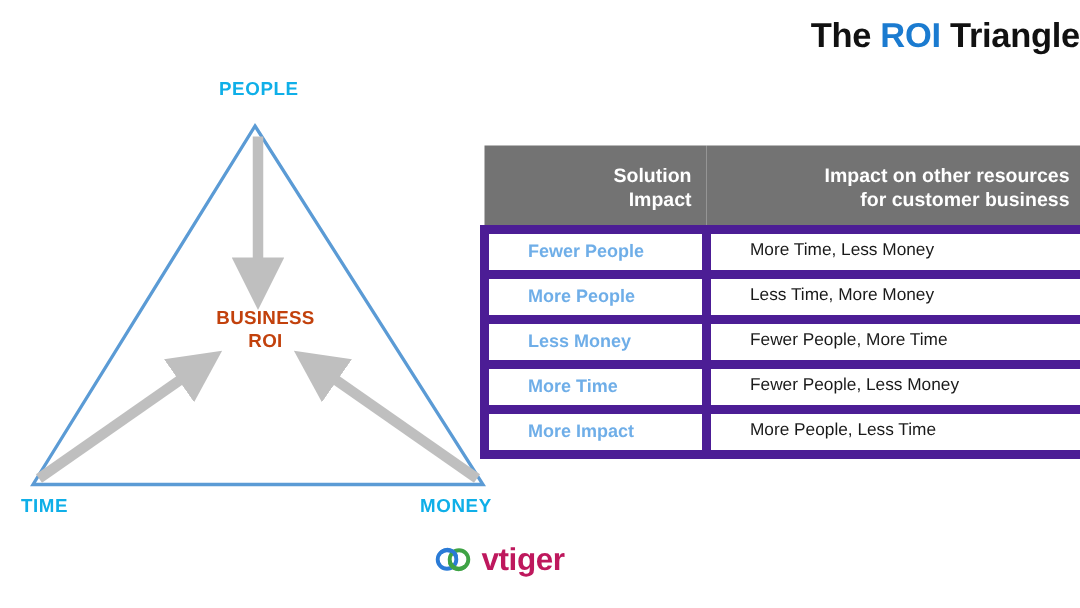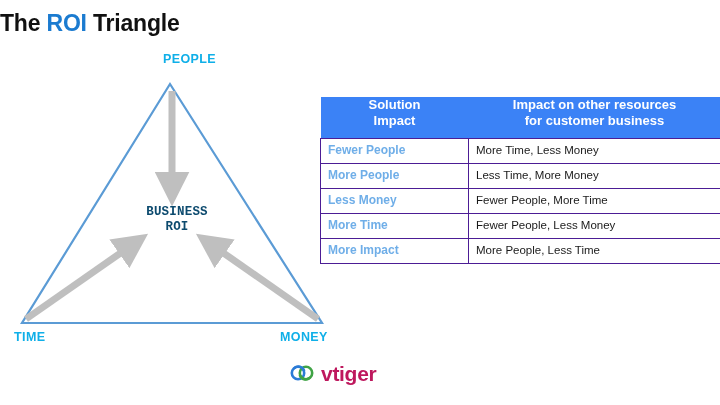--- a/index.html
+++ b/index.html
@@ -14,21 +14,21 @@
     overflow: hidden;
     position: relative;
   }
 
   
   #page-title {
     position: absolute;
     left: 0;
     top: 10px;
     width: 720px;
-    text-align: left;
+    text-align: right;
     font-size: 23px;
     font-weight: bold;
     color: #111111;
     letter-spacing: -0.2px;
   }
   #page-title .accent { color: #1B7BD0; }
 
   
   #triangle-diagram {
     position: absolute;
@@ -43,63 +43,62 @@
     top: 0;
   }
   .corner-label {
     position: absolute;
     font-size: 12.5px;
     font-weight: bold;
     color: #0FAFE8;
     letter-spacing: 0.4px;
     white-space: nowrap;
   }
-  #label-people { left: 163px; top: 12px; }
+  #label-people { left: 146px; top: 12px; }
   #label-time   { left: 14px;  top: 290px; }
   #label-money  { left: 280px; top: 290px; }
 
   #center-label {
     position: absolute;
     left: 112px;
     top: 165px;
     width: 130px;
     text-align: center;
     font-size: 12.5px;
     font-weight: bold;
-    color: #0c4a6e;
+    color: #c2410c;
     line-height: 15px;
     letter-spacing: 0.2px;
-    font-family: Liberation Mono, monospace;
   }
 
   
   #impact-table {
     position: absolute;
     left: 320px;
     top: 97px;
     width: 360px;
     border-collapse: collapse;
     table-layout: fixed;
   }
   #impact-table th {
-    background: #3b82f6;
+    background: #737373;
     color: #ffffff;
     font-size: 13px;
     font-weight: bold;
-    text-align: center;
+    text-align: right;
     vertical-align: top;
-    padding: 0 10px 9px 10px;
+    padding: 12px 10px 9px 10px;
     line-height: 16px;
     border: none;
   }
   #impact-table th.col-a { width: 128px; }
   #impact-table th.col-b { width: 232px; }
   #impact-table td {
-    border: 1px solid #4c1d95;
-    padding: 4px 10px 5px 7px;
+    border: 6px solid #4c1d95;
+    padding: 4px 10px 5px 26px;
     font-size: 11.5px;
     line-height: 15px;
     height: 15px;
     background: #ffffff;
   }
   #impact-table td.cell-solution {
     color: #6FAEE8;
     font-weight: bold;
     font-size: 12px;
   }

